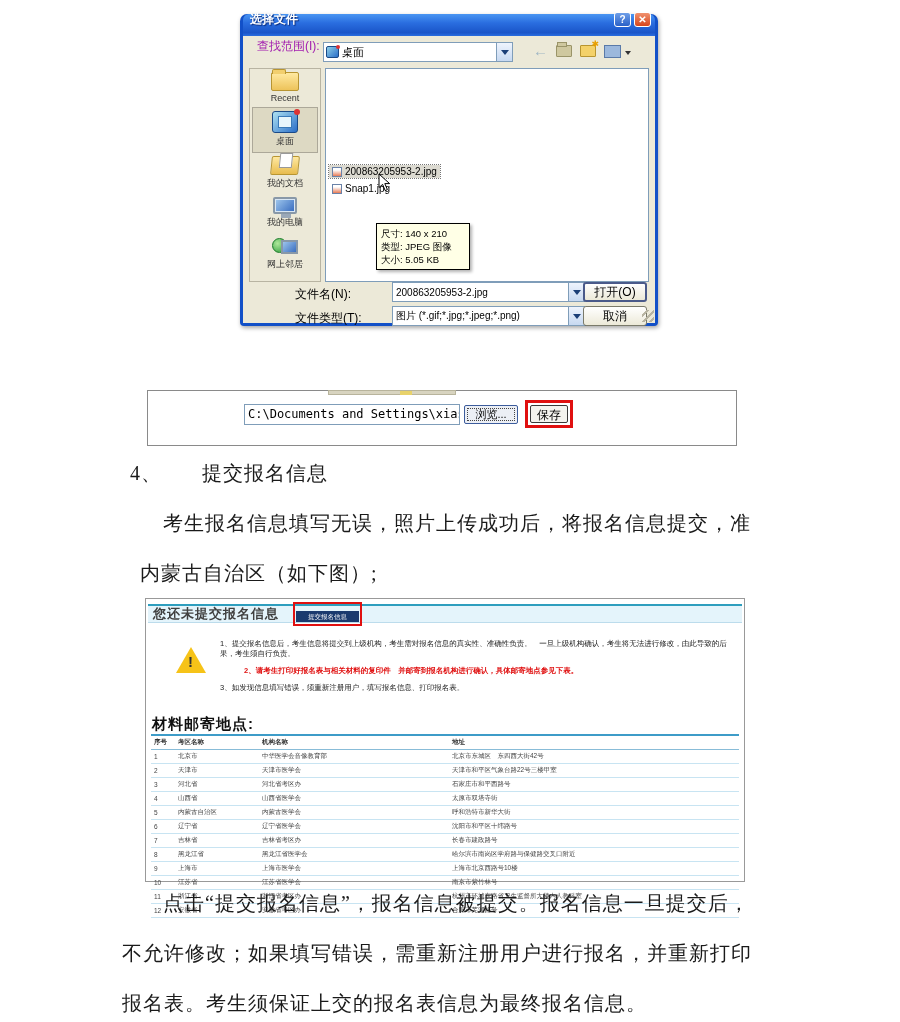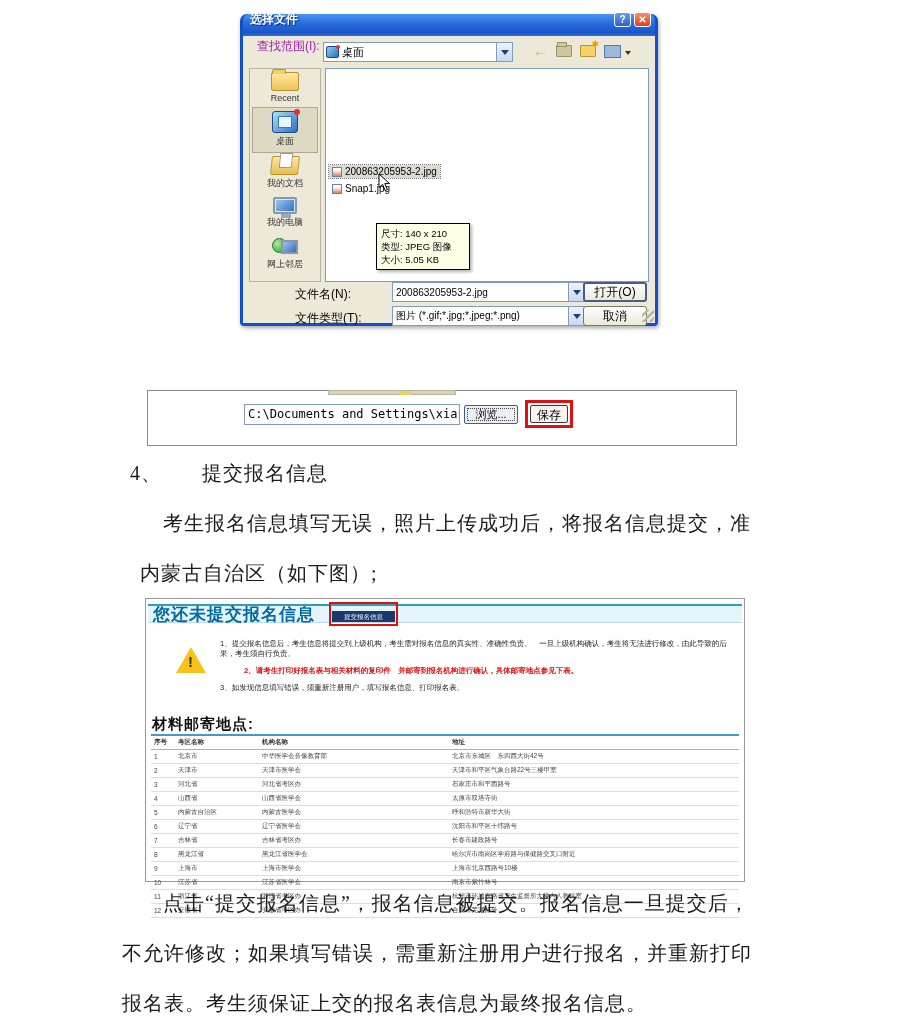--- a/index.html
+++ b/index.html
@@ -112,21 +112,21 @@
                 font-size:11px; text-align:center; line-height:17px; color:#000; }
   .save-red-box { position:absolute; left:377px; top:9px; border:3px solid #e01010; padding:2px; background:#fff; }
   .save-btn { min-width:38px; height:18px; background:#f4f3ee; border:1px solid #3a3a3a; border-radius:2px;
               font-size:12px; text-align:center; line-height:18px; padding:0 4px; color:#000; }
 
   
   .webshot { position:absolute; left:145px; top:598px; width:600px; height:284px; background:#fff;
              border:1px solid #999; font-family:"Liberation Sans",sans-serif; }
   .ws-banner { position:absolute; left:2px; right:2px; top:5px; height:19px; background:#e4f4fb;
                border-top:2px solid #2e9ebe; border-bottom:1px solid #bcdcec; display:flex; align-items:center; }
-  .ws-banner-text { color:#0369a1; font-weight:bold; font-size:17px; margin-left:5px; letter-spacing:1px; }
+  .ws-banner-text { color:#404040; font-weight:bold; font-size:13px; margin-left:5px; letter-spacing:1px; }
   .ws-banner-btnbox { margin-left:14px; border:2px solid #e01010; padding:1px; }
   .ws-banner-btn { background:#1a3a6e; color:#fff; font-size:6.5px; padding:2px 12px; white-space:nowrap; }
   .warn-tri { position:absolute; left:30px; top:48px; width:0; height:0;
               border-left:15px solid transparent; border-right:15px solid transparent;
               border-bottom:26px solid #f6c318; }
   .warn-tri::after { content:"!"; position:absolute; left:-3px; top:6px; font-weight:bold; font-size:15px; color:#333; }
   .ws-notices { position:absolute; left:74px; top:40px; width:516px; font-size:7.5px; line-height:10px; color:#222; }
   .ws-notice { margin-bottom:7px; }
   .ws-notice.red { color:#e01010; font-weight:bold;margin-left:24px; }
   .ws-table-title { position:absolute; left:6px; top:116px; font-size:15px; font-weight:bold; color:#111;

